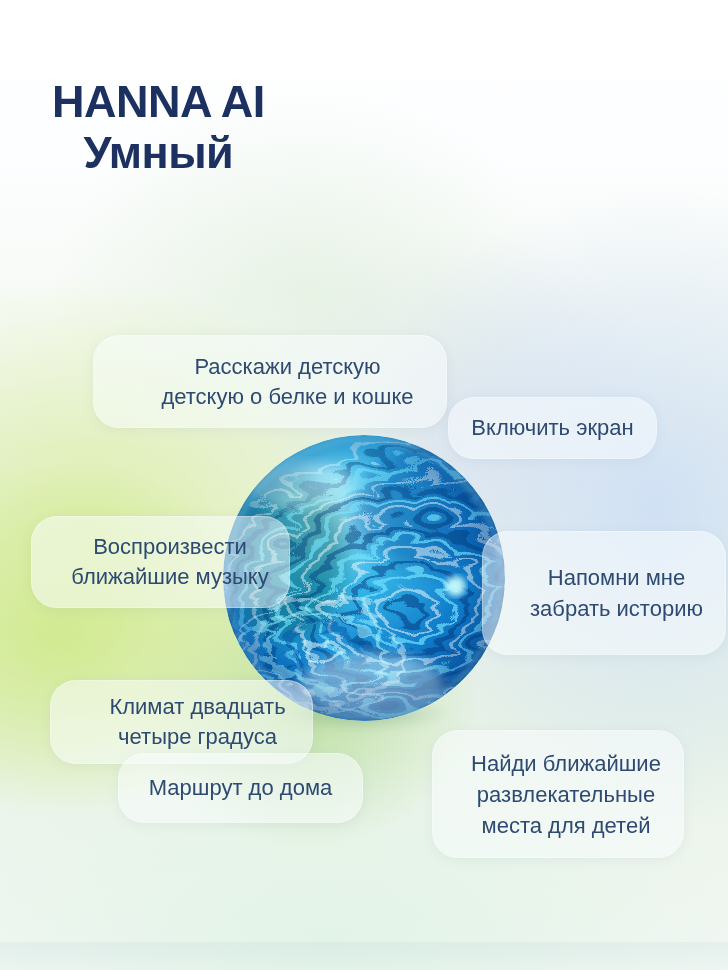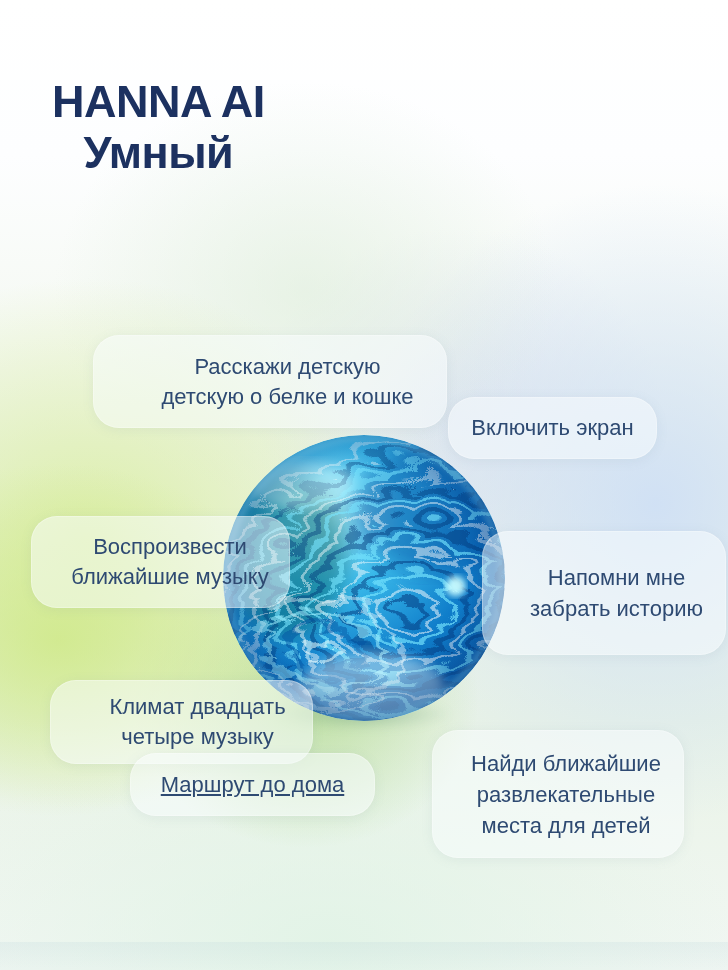--- a/index.html
+++ b/index.html
@@ -35,21 +35,21 @@
     border-radius:26px;
     box-shadow:0 2px 12px rgba(110,140,155,0.10), inset 0 0 0 1px rgba(255,255,255,0.28);
     color:#2e4a72;font-size:22px;line-height:30px;font-weight:400;text-align:center;
   }
   .bubble .ln{white-space:nowrap;}
   .b-story   {left:93px;  top:335px; width:319px; height:93px;  padding-left:35px;}
   .b-screen  {left:448px; top:397px; width:209px; height:62px;  align-items:center;}
   .b-music   {left:31px;  top:516px; width:240px; height:92px;  padding-left:19px;}
   .b-reminder{left:482px; top:531px; width:219px; height:124px; padding-left:25px; line-height:31px;}
   .b-climate {left:50px;  top:640px; width:231px; height:84px;  padding-left:32px;margin-top:40px;}
-  .b-route   {left:130px; top:753px; width:245px; height:63px;  align-items:center;text-decoration:underline;}
+  .b-route   {left:118px; top:753px; width:245px; height:70px;  align-items:center;}
   .b-places  {left:432px; top:730px; width:236px; height:128px; padding-left:16px; line-height:31px;}
   .orb-wrap{position:absolute;left:221px;top:433px;width:286px;height:290px;}
   .orb-shadow{
     position:absolute;left:246px;top:692px;width:236px;height:44px;border-radius:50%;
     background:radial-gradient(closest-side, rgba(55,115,95,0.30), rgba(55,115,95,0) 75%);
     filter:blur(5px);
   }
 </style>
 </head>
 <body>
@@ -157,21 +157,21 @@
     <div class="ln">ближайшие музыку</div>
   </div>
 
   <div class="bubble b-reminder">
     <div class="ln">Напомни мне</div>
     <div class="ln">забрать историю</div>
   </div>
 
   <div class="bubble b-climate">
     <div class="ln">Климат двадцать</div>
-    <div class="ln">четыре музыку</div>
+    <div class="ln">четыре градуса</div>
   </div>
 
   <div class="bubble b-route">
     <div class="ln">Маршрут до дома</div>
   </div>
 
   <div class="bubble b-places">
     <div class="ln">Найди ближайшие</div>
     <div class="ln">развлекательные</div>
     <div class="ln">места для детей</div>

